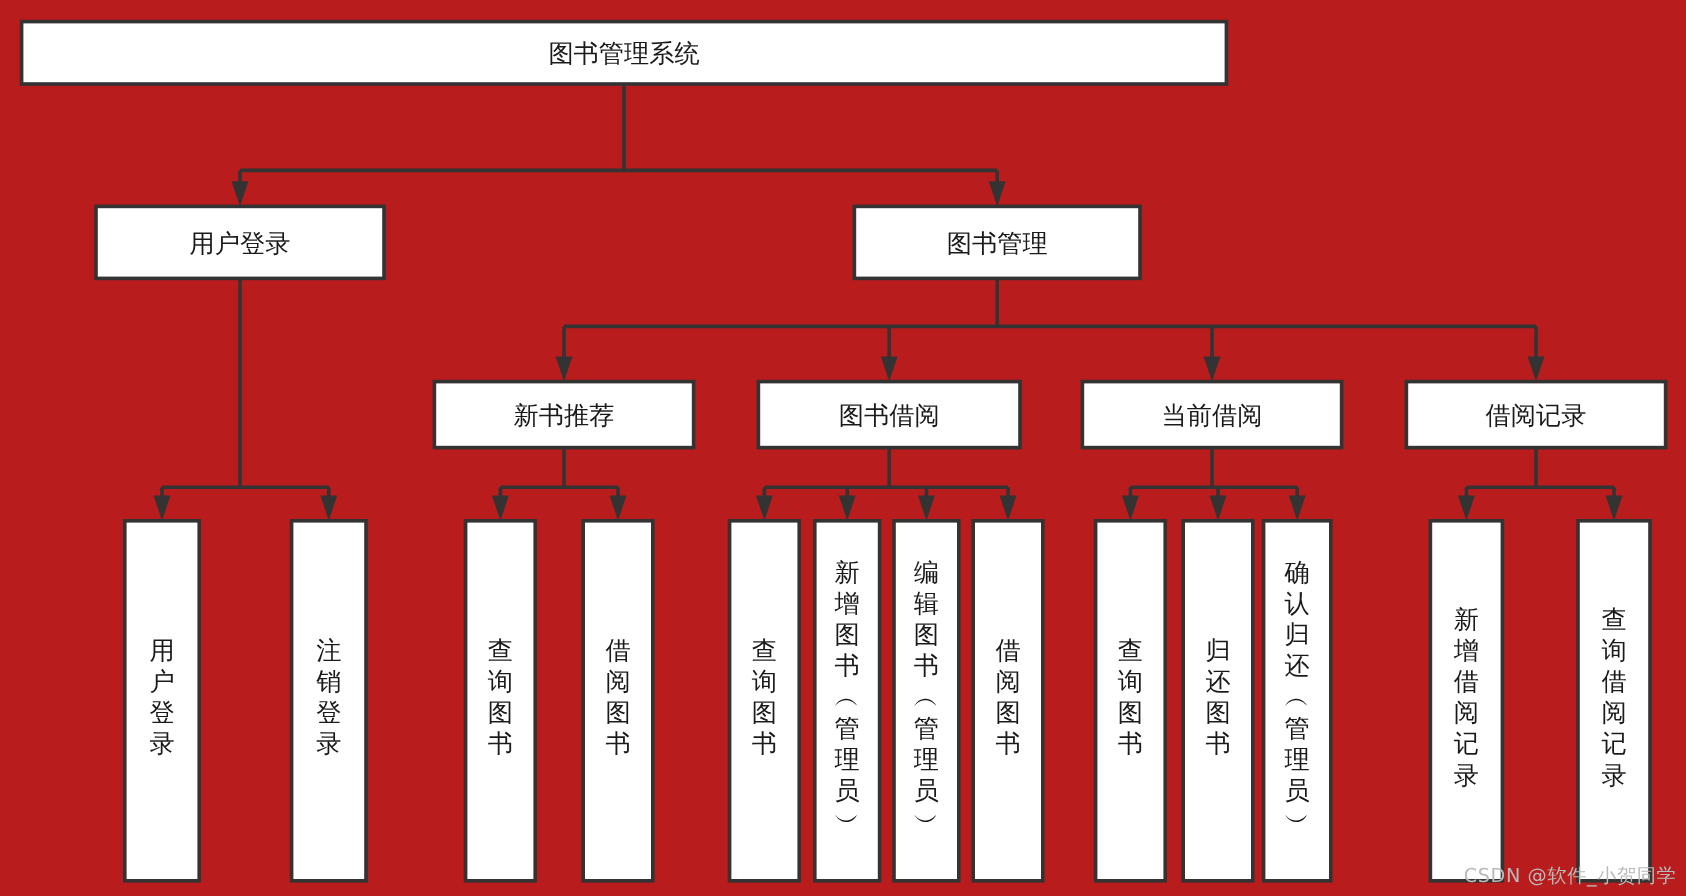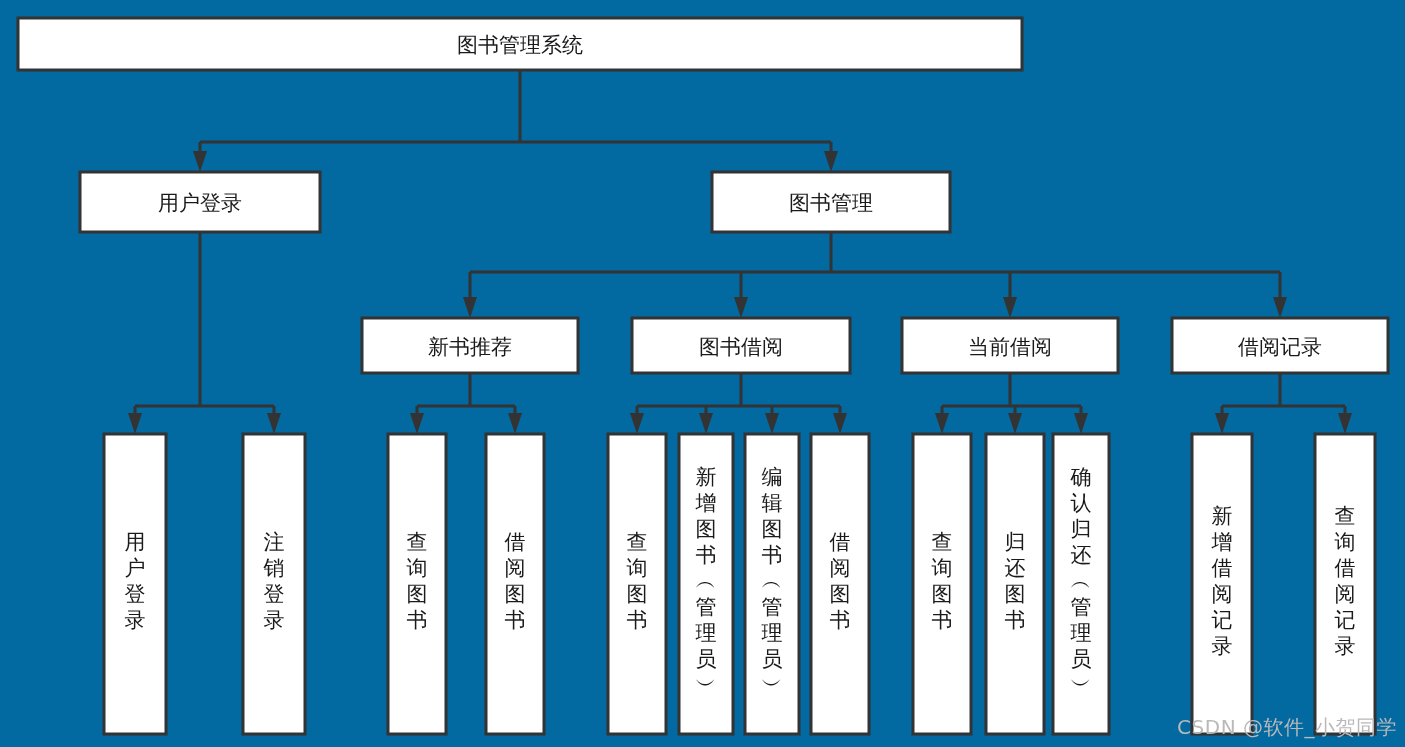--- a/index.html
+++ b/index.html
@@ -8,21 +8,21 @@
     padding: 0;
     background: #ffffff;
   }
   body {
     font-family: "DejaVu Sans", "Liberation Sans", sans-serif;
   }
   #diagram-root {
     position: relative;
     width: 1405px;
     height: 747px;
-    background: #0369a1;
+    background: #b91c1c;
     overflow: hidden;
   }
   svg.diagram-canvas {
     position: absolute;
     left: 0;
     top: 0;
     width: 1405px;
     height: 747px;
     display: block;
   }
@@ -54,21 +54,21 @@
     font-size: 21px;
     fill: #1a1a1a;
     text-anchor: middle;
     white-space: pre;
   }
   .watermark-text {
     position: absolute;
     right: 8px;
     bottom: 6px;
     font-family: "DejaVu Sans", "Liberation Sans", sans-serif;
-    font-size: 20px;
+    font-size: 16px;
     color: #b9b9b9;
     letter-spacing: 0.5px;
     user-select: none;
     pointer-events: none;
     white-space: nowrap;
   }
 </style>
 </head>
 <body>
 

